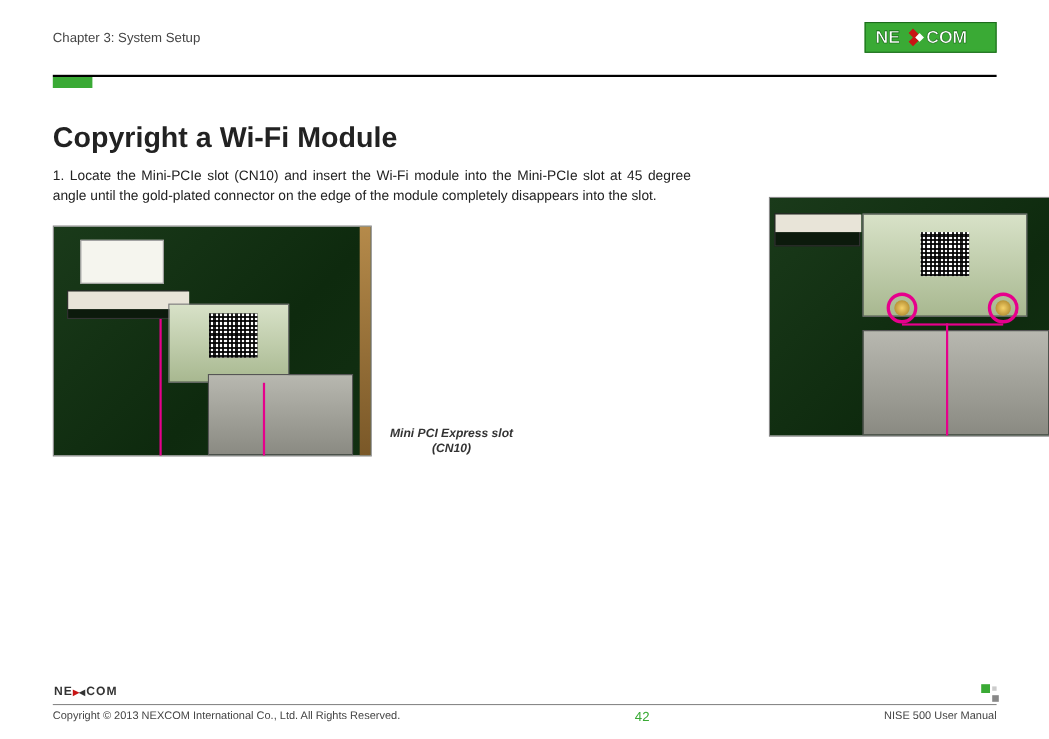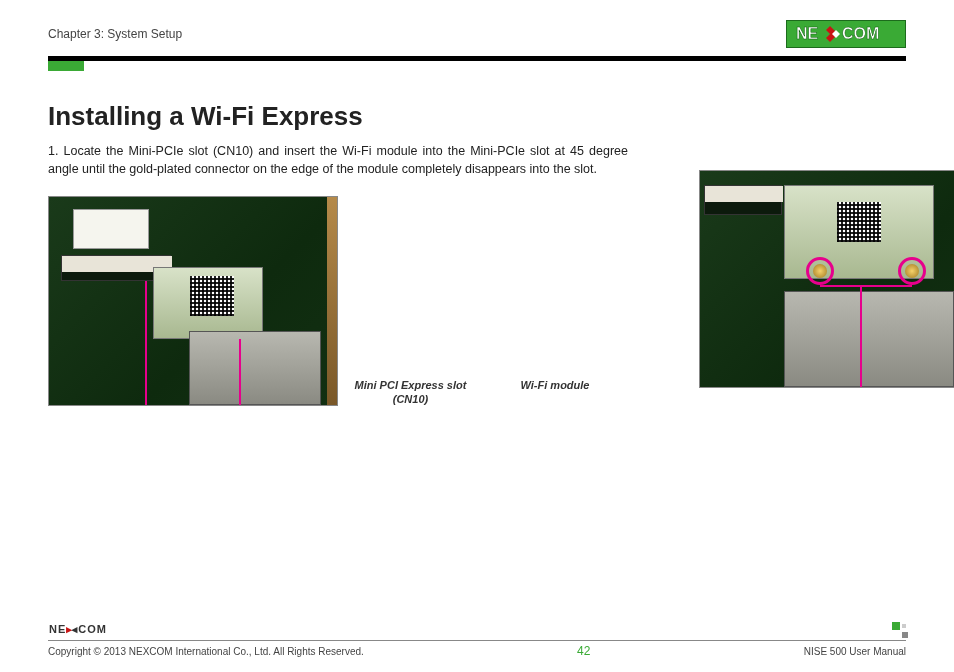--- a/index.html
+++ b/index.html
@@ -9,22 +9,22 @@
   background: #fff;
   font-family: "Segoe UI", Arial, sans-serif;
   color: #333;
   position: relative;
   padding: 20px 48px 0 48px;
 }
 .header-row {
   display: flex;
   justify-content: space-between;
   align-items: center;
-  border-bottom: 5px solid #000000;
-  padding-bottom: 8px;
+  border-bottom: 2px solid #000000;
+  padding-bottom: 20px;
 }
 .chapter { font-size: 12px; color: #444; }
 .logo-big {
   width: 120px; height: 28px;
   background: #3aaa35;
   display: flex; align-items: center; justify-content: center;
   border: 1px solid #1c6b1c;
 }
 .logo-big svg { width: 112px; height: 22px; }
 .accent-tab { width: 36px; height: 10px; background: #3aaa35; margin-top: 0; margin-bottom: 30px; }
@@ -166,21 +166,21 @@
       <rect x="0" y="0" width="112" height="22" fill="#3aaa35"></rect>
       <text x="6" y="16" font-family="Arial" font-size="16" font-weight="900" fill="#fff" stroke="#0b5a0b" stroke-width="0.5">NE</text>
       <polygon points="40,3 48,11 40,19 36,15 40,11 36,7" fill="#c81414"></polygon>
       <polygon points="42,3 50,11 42,19 46,15 42,11 46,7" fill="#fff"></polygon>
       <text x="52" y="16" font-family="Arial" font-size="16" font-weight="900" fill="#fff" stroke="#0b5a0b" stroke-width="0.5">COM</text>
     </svg>
   </div>
 </div>
 <div class="accent-tab"></div>
 
-<h1 class="title">Installing a Wi-Fi Express</h1>
+<h1 class="title">Copyright a Wi-Fi Module</h1>
 
 <div class="columns">
 
   <div class="col">
     <p class="step">
       <span class="step-num">1.</span>
       <span class="step-body">Locate the Mini-PCIe slot (CN10) and insert the Wi-Fi module into the Mini-PCIe slot at 45 degree angle until the gold-plated connector on the edge of the module completely disappears into the slot.</span>
     </p>
     <div class="figure">
       <div class="board">
@@ -195,21 +195,20 @@
         <div class="board-edge"></div>
 
         <div class="leader" style="left:96px; top:84px; height:156px;"></div>
         <div class="leader" style="left:190px; top:142px; height:98px;"></div>
       </div>
       <div class="caption-row" style="width:290px;">
         <div style="flex:0 0 145px;">
           <span>Mini PCI Express slot</span><br>
           <span>(CN10)</span>
         </div>
-        <div style="flex:0 0 120px; margin-left:12px;">Wi-Fi module</div>
       </div>
     </div>
   </div>
 
   <div class="col">
     <div class="figure" style="margin-top:28px;">
       <div class="board" style="width:300px; height:218px;">
         <div class="wifi-card" style="top:14px; left:84px; width:150px; height:94px;">
           <div class="qr" style="top:16px; left:52px;"></div>
         </div>

